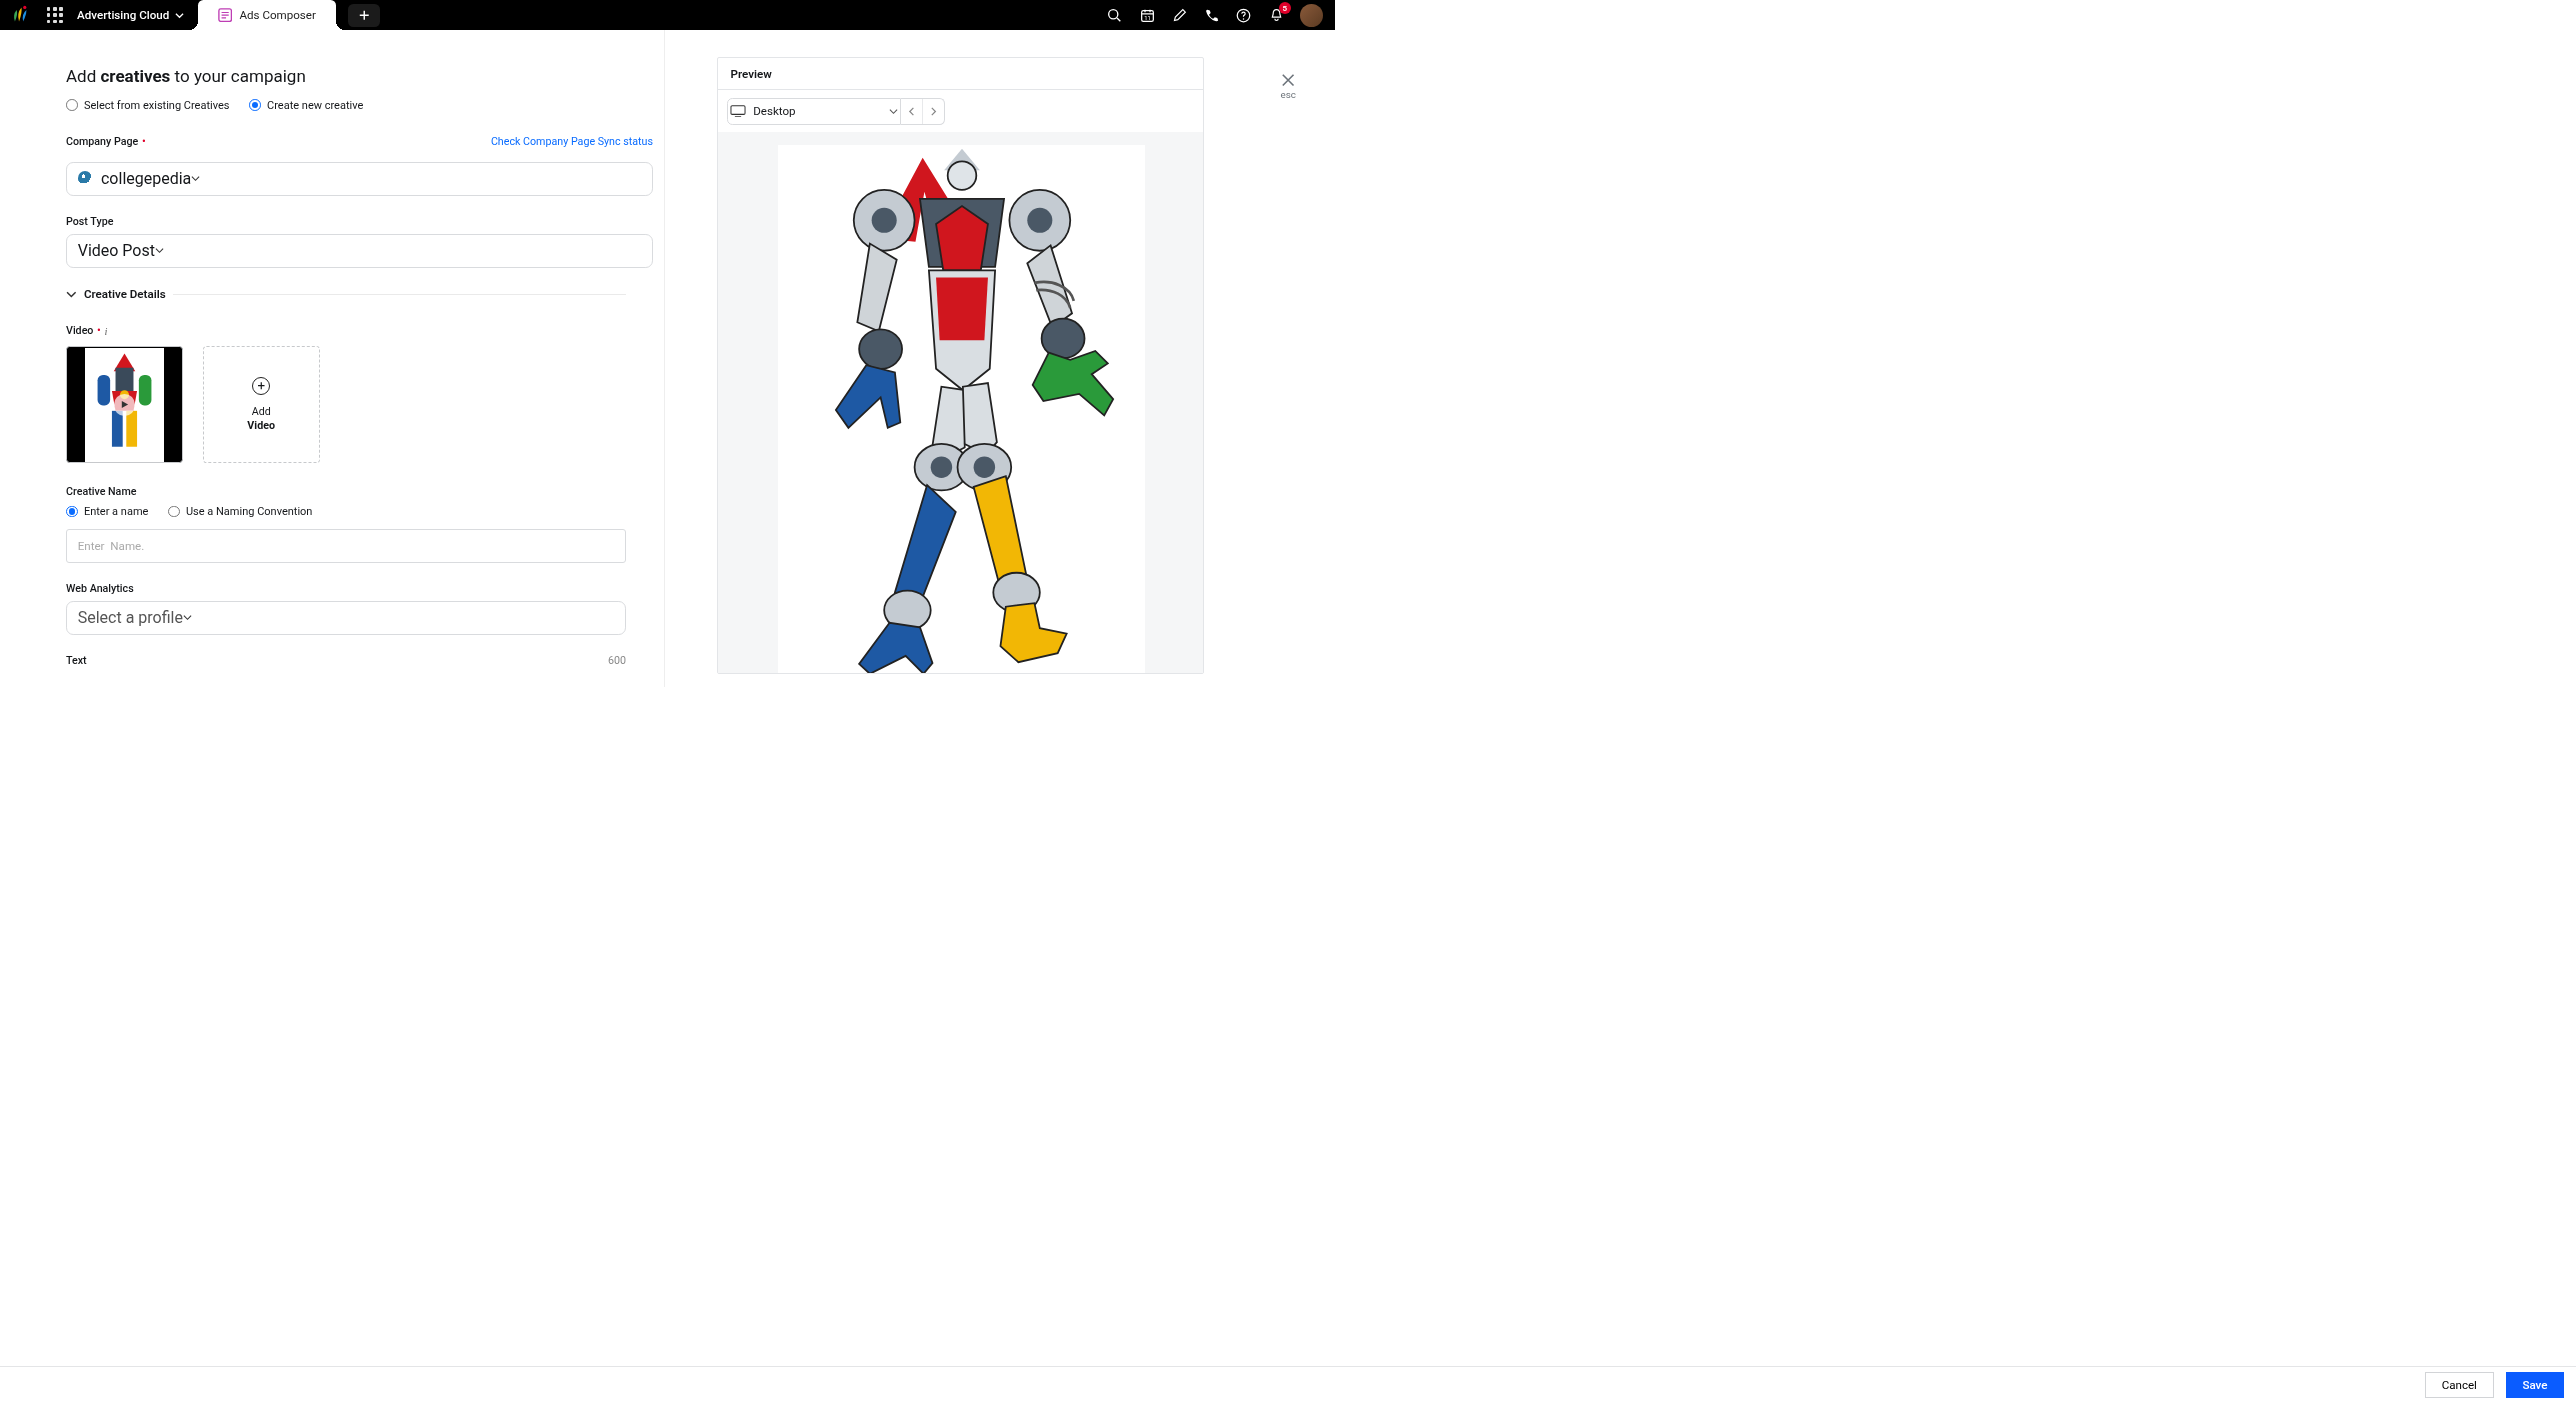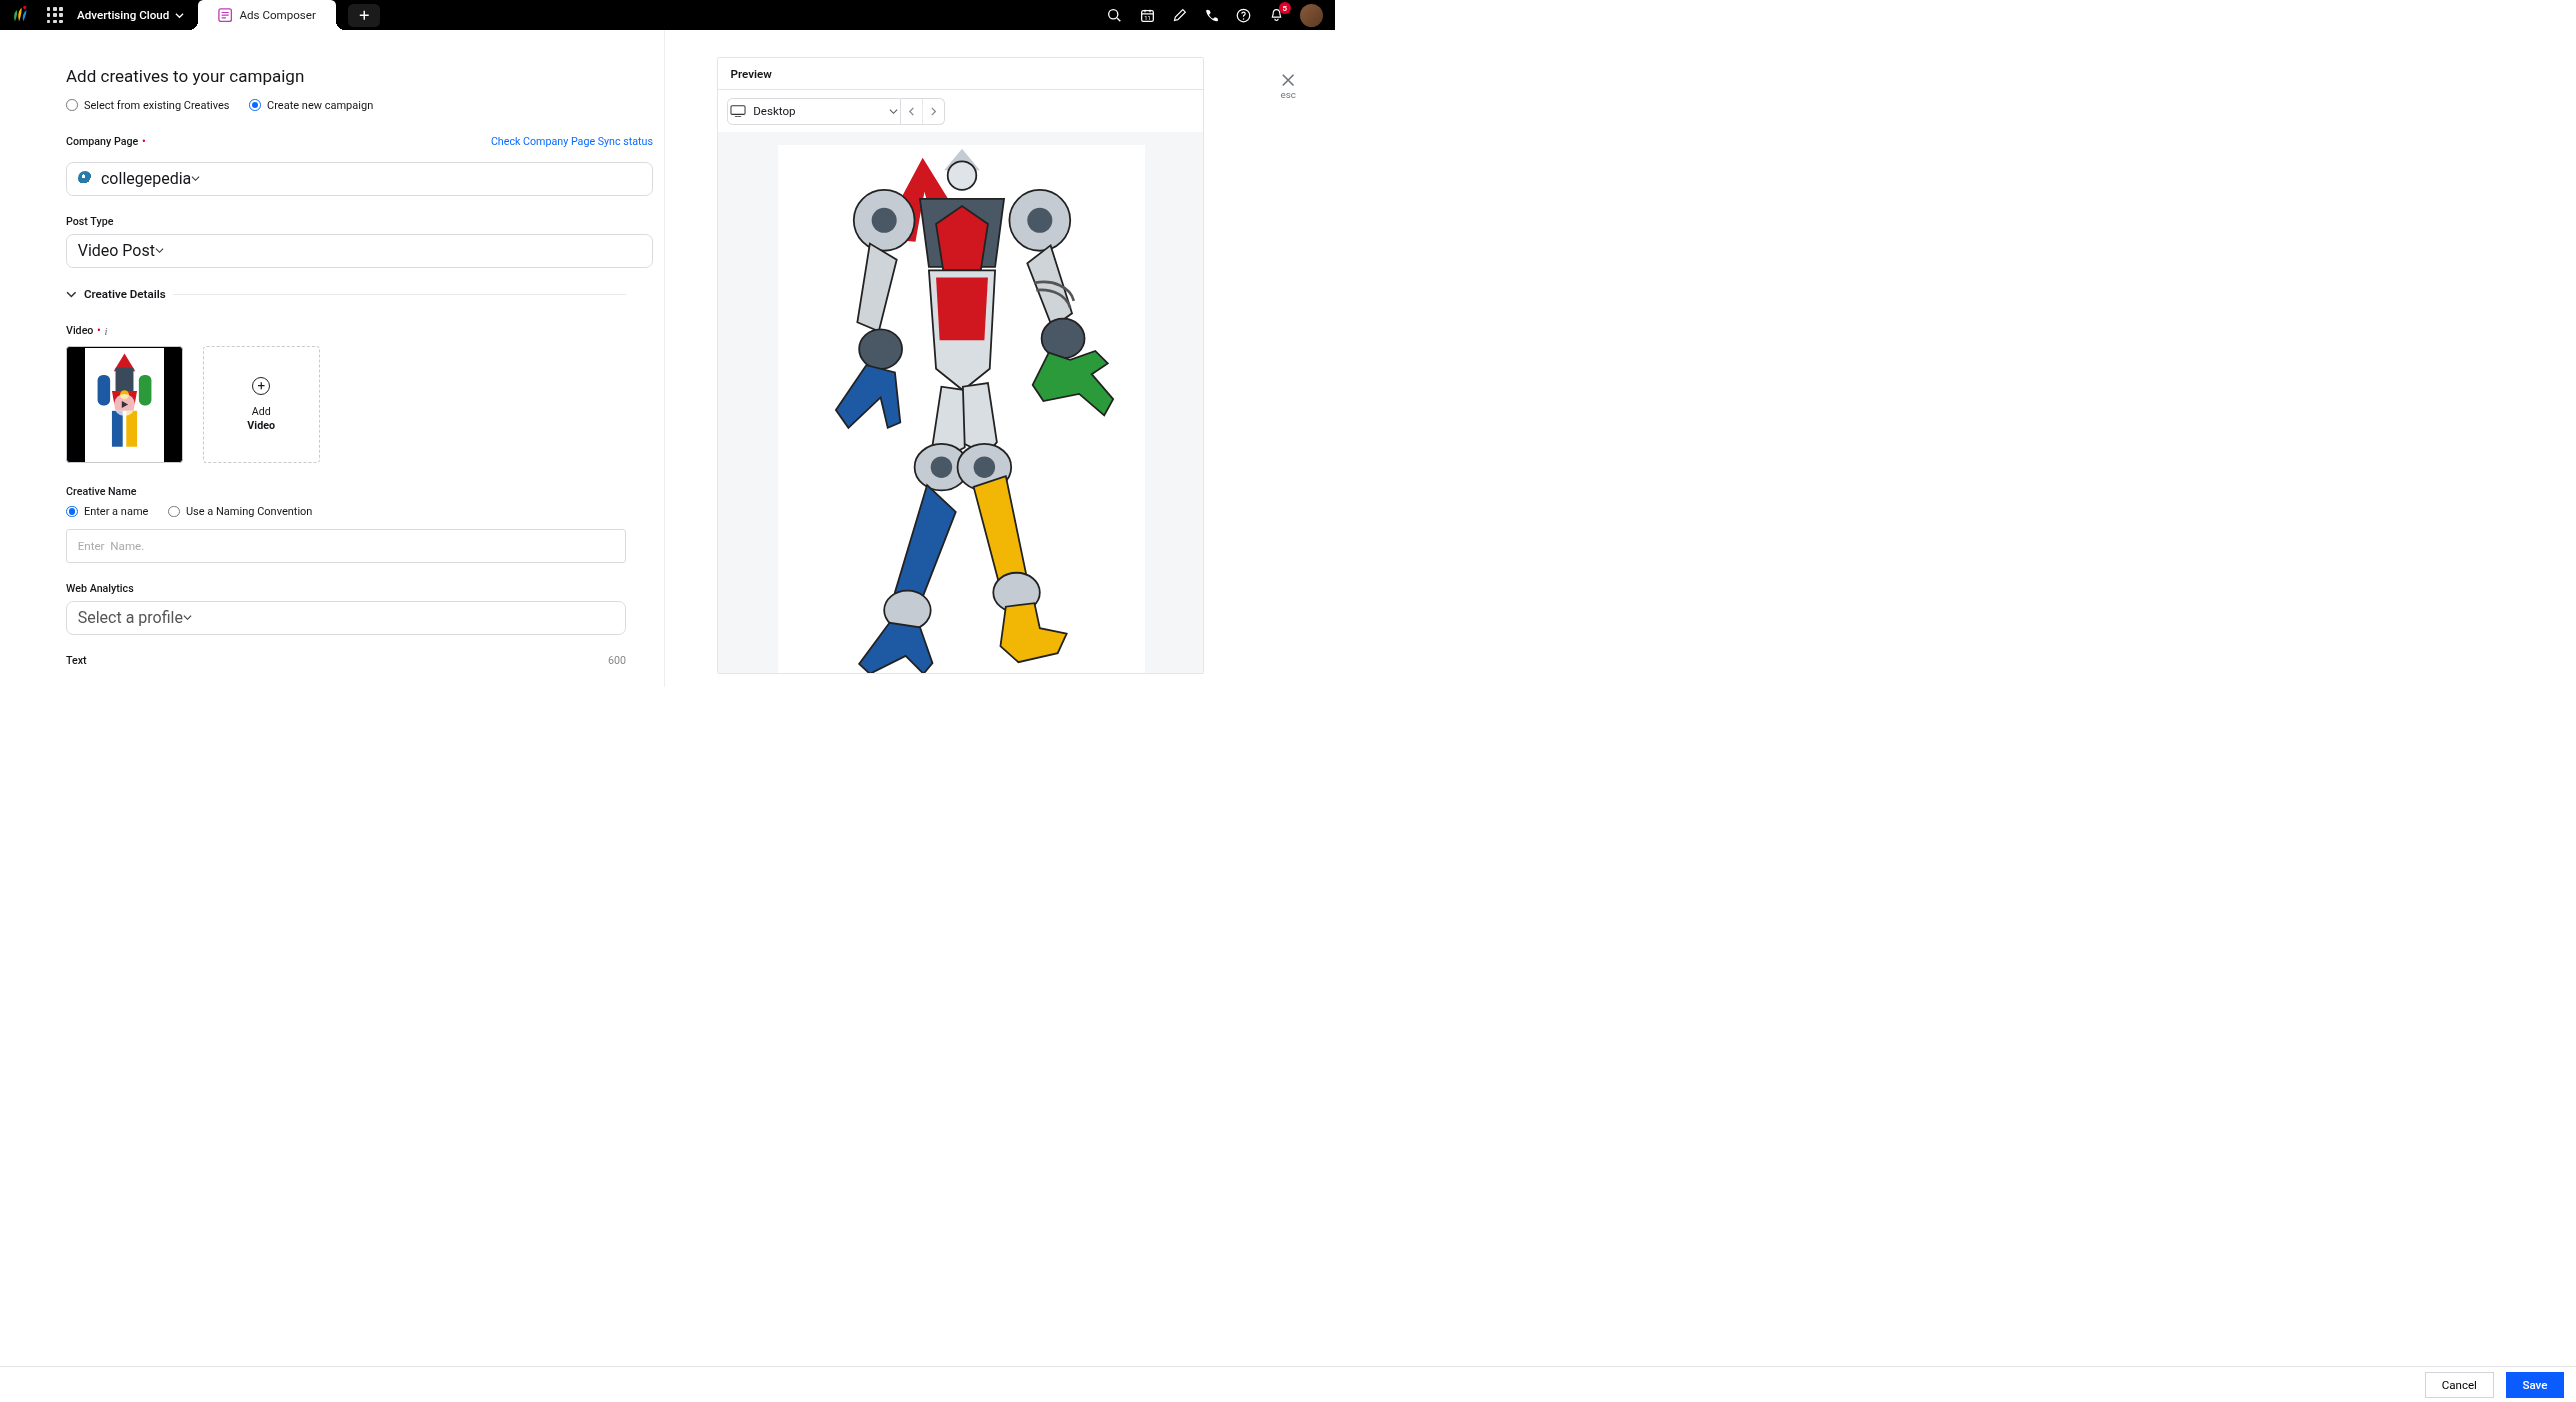--- a/index.html
+++ b/index.html
@@ -15,21 +15,21 @@
 .tab:before{content:"";position:absolute;left:-9px;bottom:0;width:9px;height:9px;background:radial-gradient(circle at 0 0,transparent 9px,#fff 9px)}
 .tab:after{content:"";position:absolute;right:-9px;bottom:0;width:9px;height:9px;background:radial-gradient(circle at 100% 0,transparent 9px,#fff 9px)}
 .new-tab{width:32px;height:23px;margin-left:12.5px;display:flex;align-items:center;justify-content:center;border-radius:5.4px;background:#1b1b1b}
 .top-right{margin-left:auto;display:flex;align-items:center;gap:14.3px;padding-right:12.5px}
 .top-icon{width:18px;height:18px;display:flex;align-items:center;justify-content:center;color:#fff;position:relative}
 .badge{position:absolute;top:-3.6px;right:-5.4px;background:#e0002a;color:#fff;font-size:8px;min-width:11.6px;height:11.6px;border-radius:6.3px;display:flex;align-items:center;justify-content:center;padding:0 2.7px;font-weight:600}
 .avatar{width:23px;height:23px;border-radius:50%;background:linear-gradient(135deg,#8a5a3a,#5a3a22)}
 .workspace{display:flex;height:657px}
 .left-pane{width:665px;overflow-y:auto;padding:36px 0 0 66px;border-right:0.9px solid #eee}
 .title{font-size:17px;font-weight:400;margin-bottom:12.5px}
-.title .bold{font-weight:400}
+.title .bold{font-weight:700}
 .radio-row{display:flex;gap:19.7px;font-size:11px;margin-bottom:23px}
 .radio{display:flex;align-items:center;gap:6.3px;cursor:pointer}
 .rcirc{width:11.6px;height:11.6px;border:0.9px solid #777;border-radius:50%;display:flex;align-items:center;justify-content:center}
 .rcirc.sel{border-color:#0a6cff}
 .rcirc.sel:after{content:"";width:6.3px;height:6.3px;background:#0a6cff;border-radius:50%}
 .field-label-row{display:flex;align-items:center;justify-content:space-between;width:587px;margin-bottom:14px}
 label.field-label{font-size:10.7px;font-weight:500;display:flex;align-items:center;gap:3.6px}
 .req{color:#e0002a}
 .link{font-size:10.7px;color:#0a6cff;cursor:pointer}
 .dropdown{width:587px;height:34px;border:0.9px solid #d9dbde;border-radius:7.2px;display:flex;align-items:center;padding:0 10.7px;font-size:16px;justify-content:flex-start;cursor:pointer;margin-bottom:19.7px}
@@ -160,21 +160,21 @@
       <span>to your campaign</span>
     </h1>
 
     <div class="radio-row">
       <div class="radio">
         <span class="rcirc"></span>
         <span>Select from existing Creatives</span>
       </div>
       <div class="radio">
         <span class="rcirc sel"></span>
-        <span>Create new campaign</span>
+        <span>Create new creative</span>
       </div>
     </div>
 
     <div class="field-label-row">
       <label class="field-label">
         <span>Company Page</span>
           <span class="req">•</span>
       </label>
       <span class="link">Check Company Page Sync status</span>
     </div>

